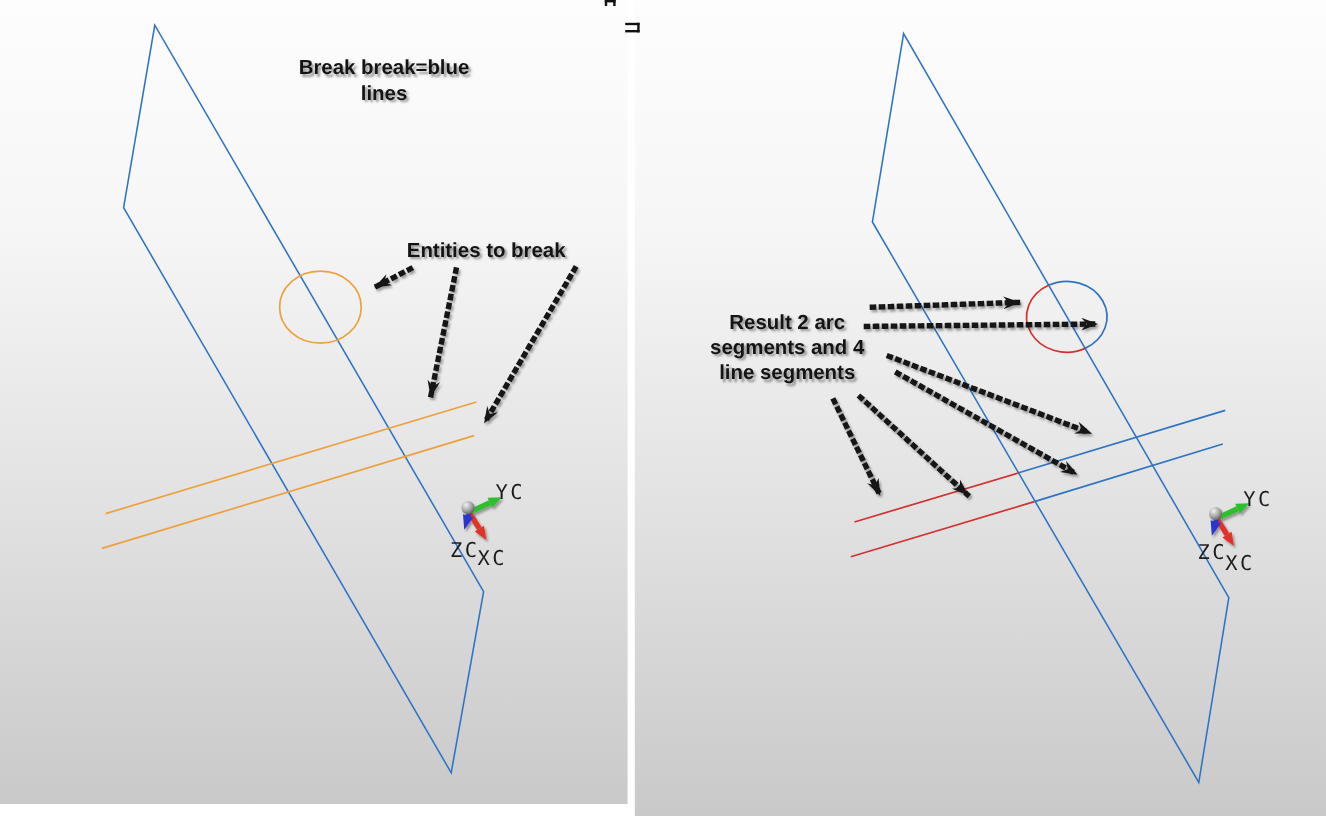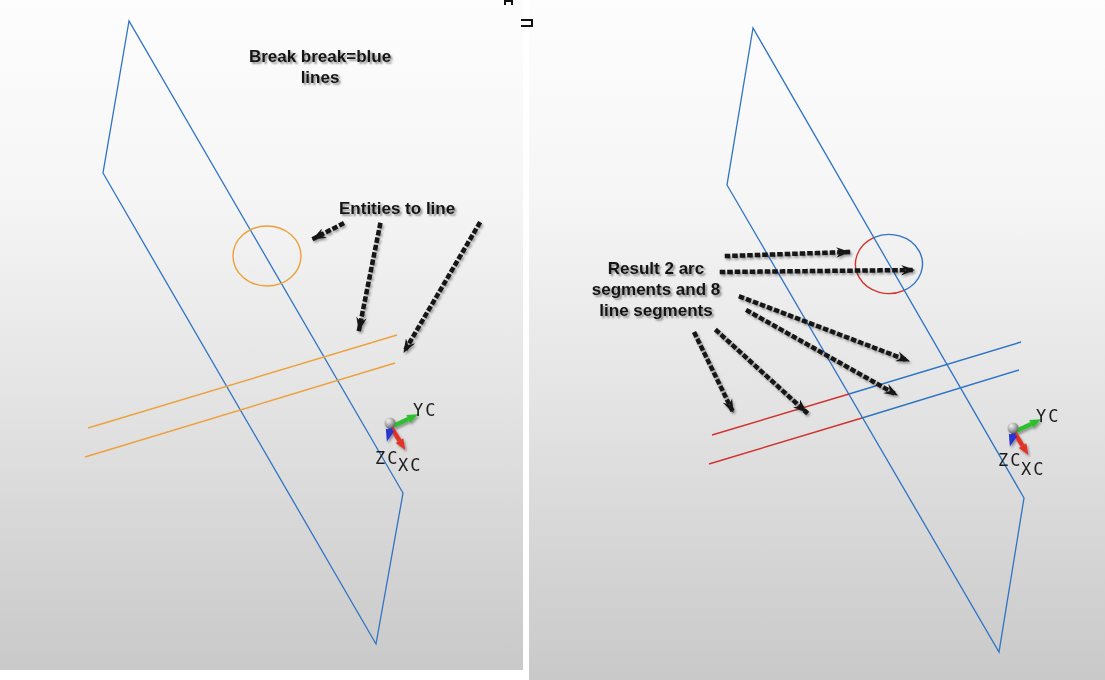--- a/index.html
+++ b/index.html
@@ -73,21 +73,21 @@
           </g>
           <circle cx="-1" cy="-4" r="5.5" fill="url(#sphereGrad)"></circle>
         </g>
         <text class="triad-label" x="22" y="-11">YC</text>
         <text class="triad-label" x="-16" y="37">ZC</text>
         <text class="triad-label" x="7" y="44">XC</text>
       </g>
     </svg>
 
     <div class="caption" id="caption-break-plane">Break break=blue lines</div>
-    <div class="caption" id="caption-entities">Entities to line</div>
+    <div class="caption" id="caption-entities">Entities to break</div>
   </div>
 
   <div class="slide" id="slide-right">
     <svg class="geom" width="576" height="680" viewBox="0 0 576 680">
       <defs>
         <marker id="ah2" viewBox="0 0 12 9" markerWidth="14" markerHeight="11" refX="11" refY="4.5" orient="auto" markerUnits="userSpaceOnUse">
           <path d="M12,4.5 L0,0 L4,4.5 L0,9 Z" fill="#141414"></path>
         </marker>
         <radialGradient id="sphereGrad2" cx="35%" cy="30%" r="75%">
           <stop offset="0%" stop-color="#f2f2f2"></stop>
@@ -133,18 +133,18 @@
             <polygon points="3,-4.5 3,4.5 15,0" fill="#2B35CE"></polygon>
           </g>
           <circle cx="-1" cy="-4" r="5.5" fill="url(#sphereGrad2)"></circle>
         </g>
         <text class="triad-label" x="22" y="-10">YC</text>
         <text class="triad-label" x="-16" y="34">ZC</text>
         <text class="triad-label" x="7" y="43">XC</text>
       </g>
     </svg>
 
-    <div class="caption" id="caption-result">Result 2 arc segments and 8 line segments</div>
+    <div class="caption" id="caption-result">Result 2 arc segments and 4 line segments</div>
   </div>
 
   <div class="mark" id="top-mark-1"></div>
   <div class="mark" id="top-mark-2"></div>
 </div>
 
 </body></html>

